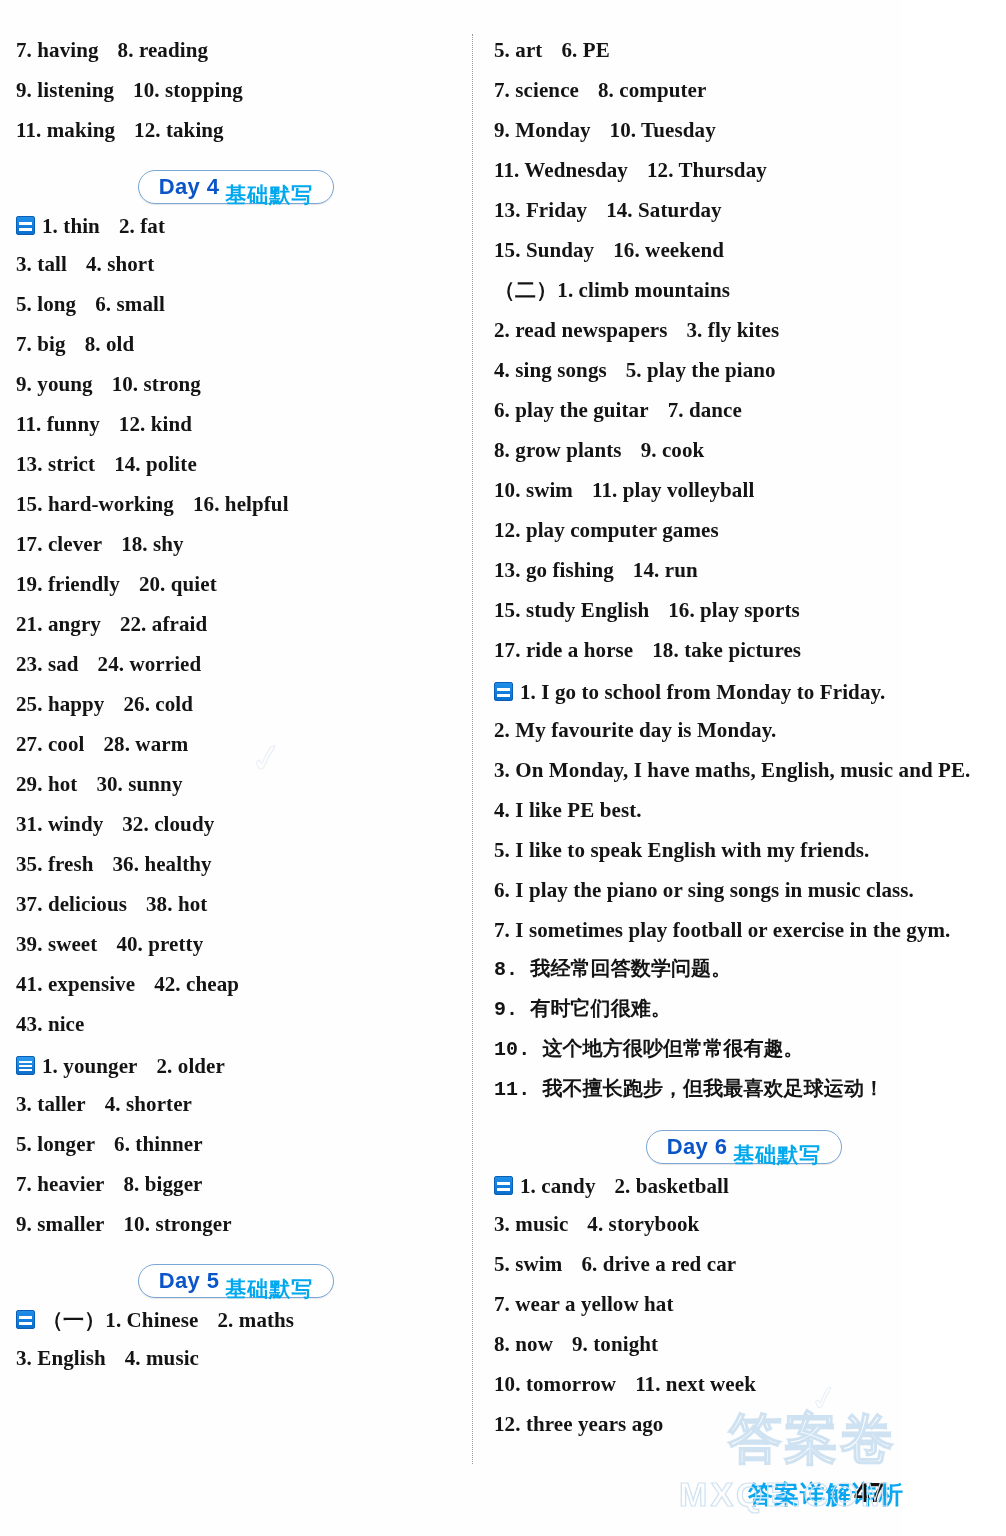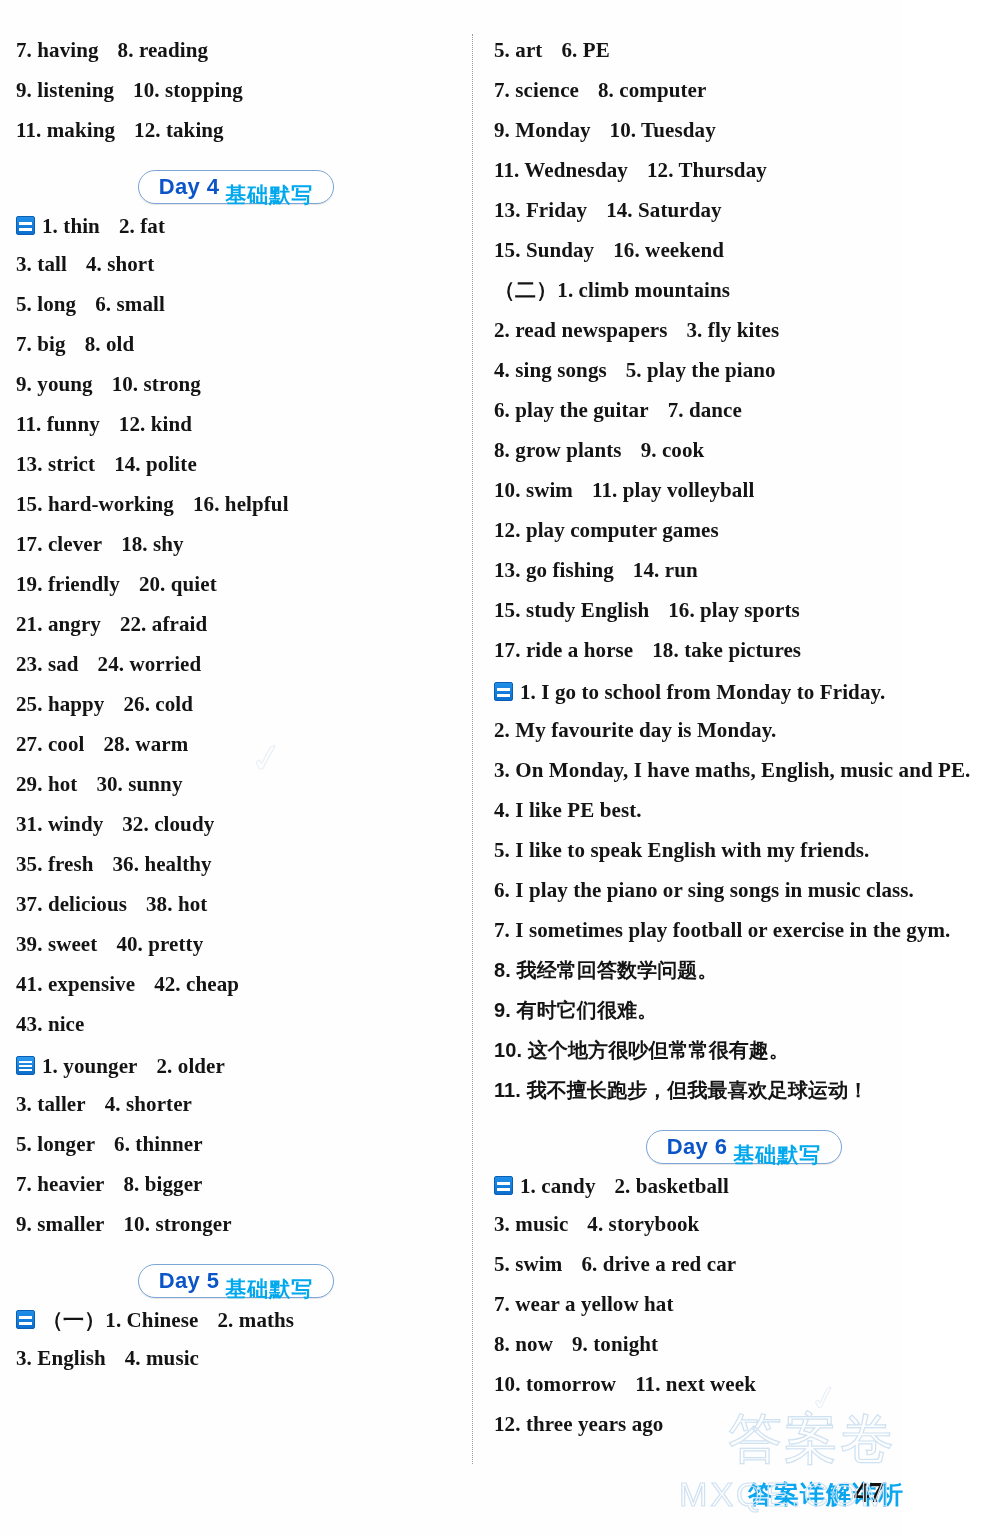--- a/index.html
+++ b/index.html
@@ -121,21 +121,21 @@
   }
   .day-pill .daycn {
     font-family: "DejaVu Sans", sans-serif;
     font-weight: bold;
     font-size: 21px;
     color: #00a8ee;
     letter-spacing: 1px;
     margin-top: 15px;
   }
 
-  .cn { font-family: Liberation Sans, sans-serif; font-weight: 600; font-size: 20px; }
+  .cn { font-family: Liberation Mono, monospace; font-weight: 600; font-size: 20px; }
 
   
   .footer {
     position: absolute;
     left: 0; right: 0;
     bottom: 18px;
     height: 60px;
   }
   .footer-brand {
     position: absolute;
@@ -157,21 +157,21 @@
     font-size: 27px;
     color: #111111;
     margin-top: 8px;
   }
 
   
   .watermark {
     position: absolute;
     color: transparent;
     -webkit-text-stroke: 1.2px #cfe2f2;
-    font-weight: normal;
+    font-weight: bold;
     pointer-events: none;
     user-select: none;
     white-space: nowrap;
   }
   .wm-cn {
     right: 6px;
     bottom: 42px;
     font-family: "DejaVu Sans", sans-serif;
     font-size: 54px;
     letter-spacing: 2px;

